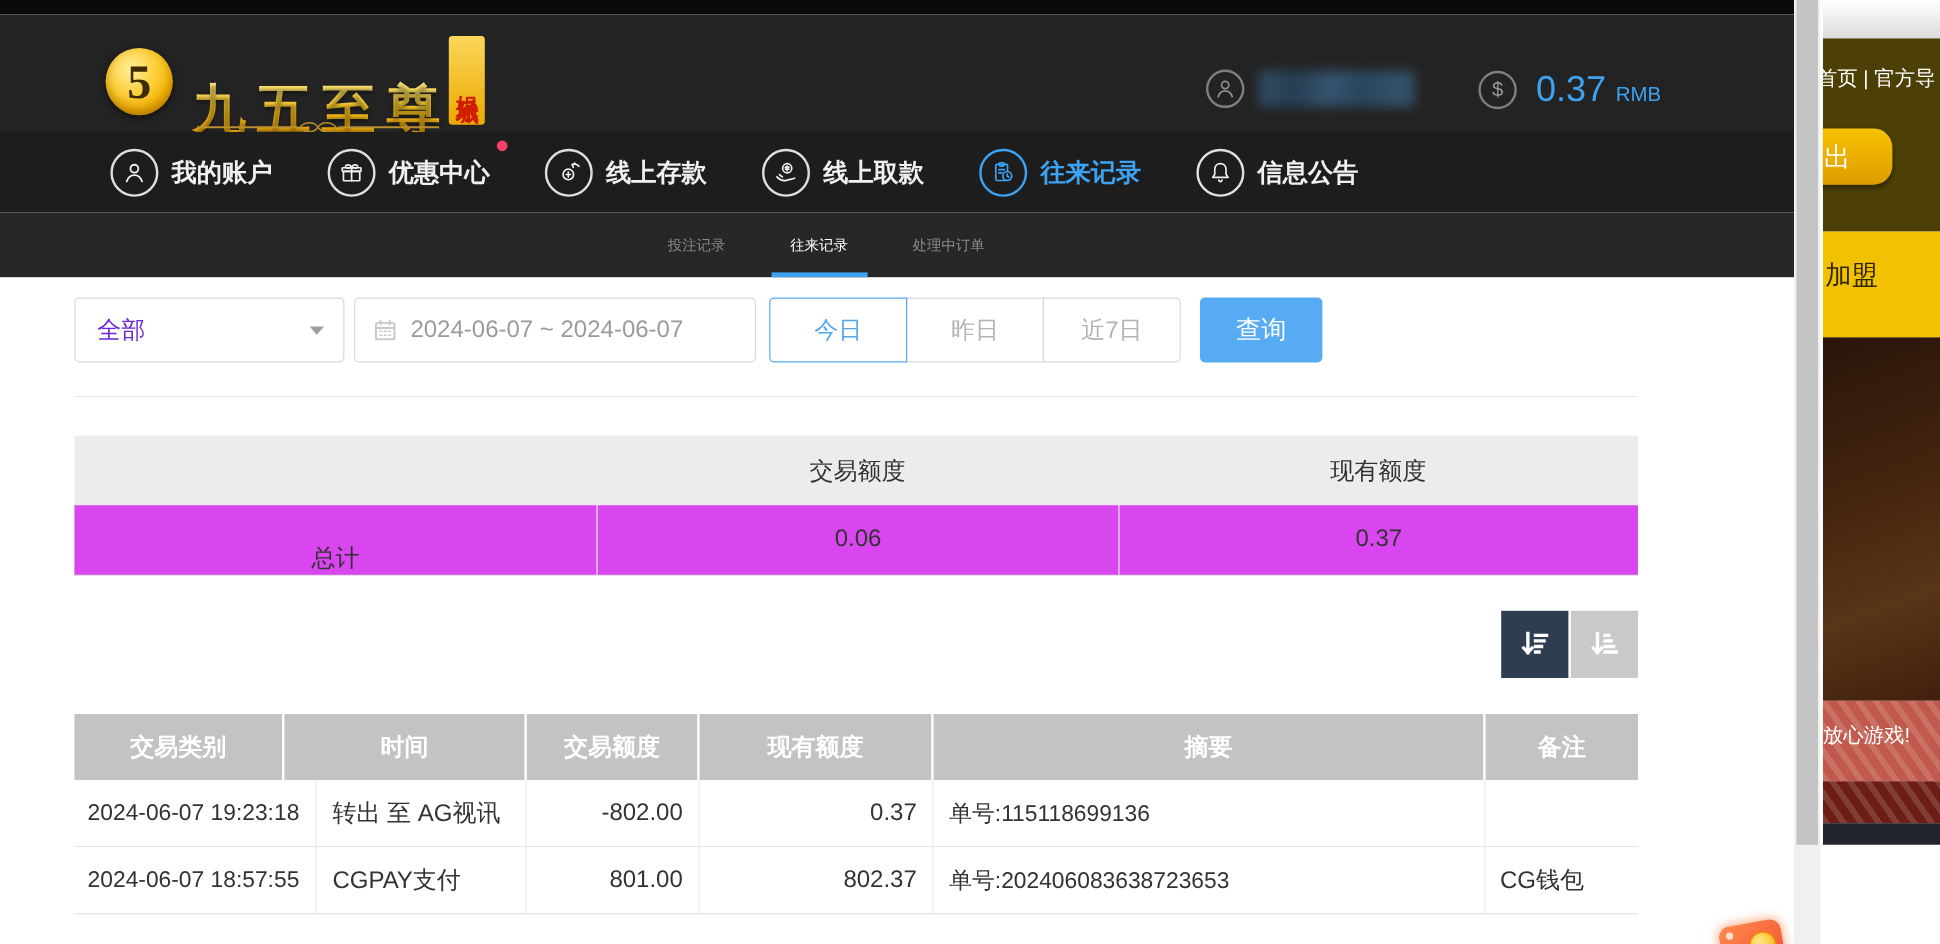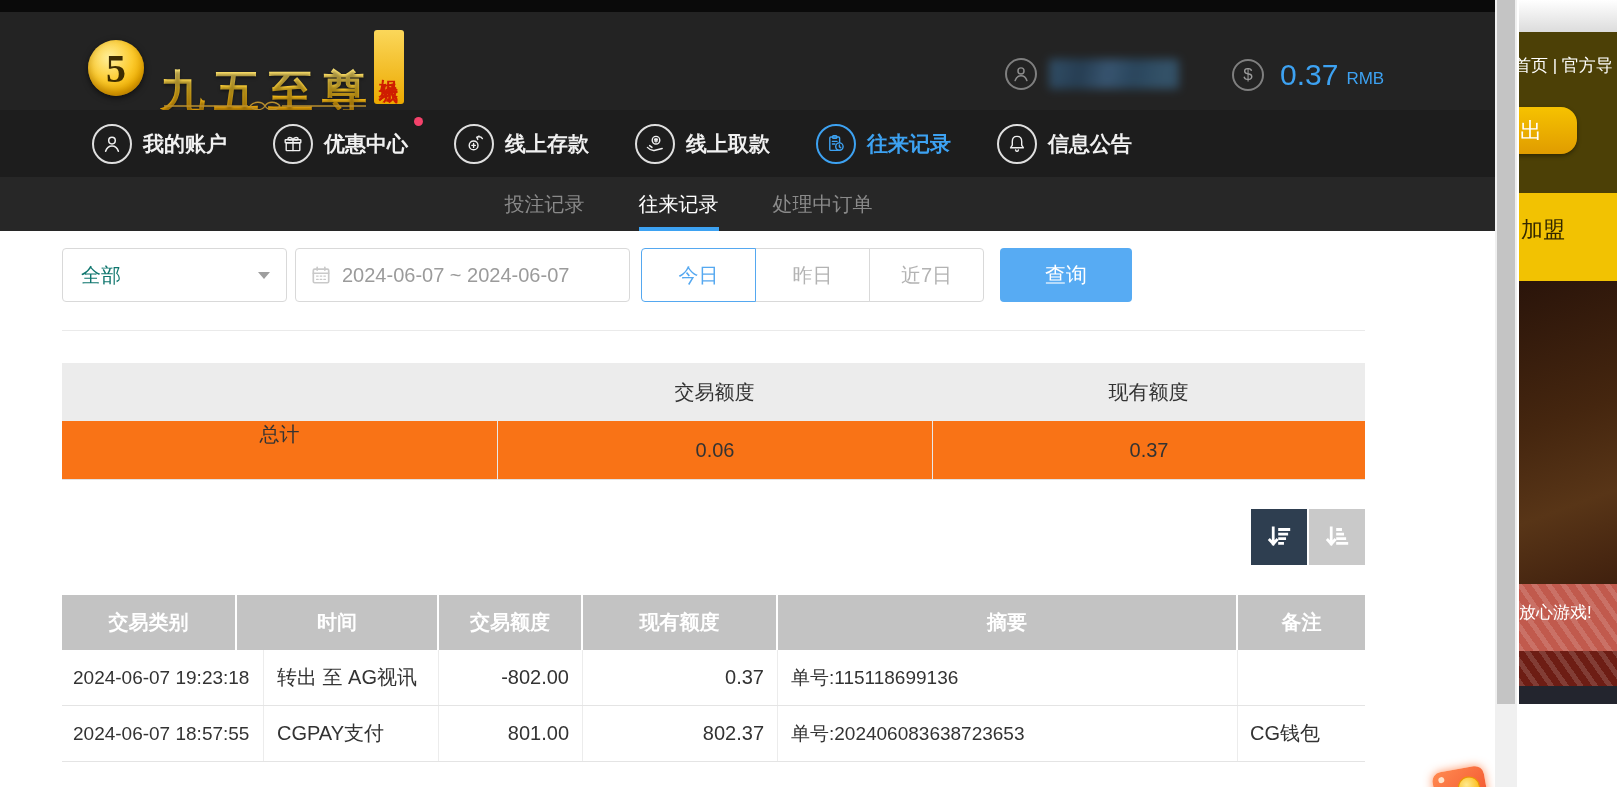--- a/index.html
+++ b/index.html
@@ -50,49 +50,49 @@
   .nav-icon { width:40px; height:40px; border:2px solid rgba(240,240,240,.92); border-radius:50%;
     display:flex; align-items:center; justify-content:center; color:inherit; }
   .nav-label { font-size:21px; font-weight:600; white-space:nowrap; }
   .nav-item.active { color:#3da2f2; }
   .nav-item.active .nav-icon { border-color:#3da2f2; }
   .nav-dot { position:absolute; top:-7px; right:-15px; width:9px; height:9px; border-radius:50%; background:#f4426b; }
 
   
   .tabbar { position:absolute; left:0; top:177px; width:100%; height:54px; background:#272727;
     display:flex; align-items:center; justify-content:center; gap:54px; padding-right:118px; }
-  .tab { position:relative; height:54px; display:flex; align-items:center; font-size:20px; color:#8a8a8a; cursor:pointer; }
+  .tab { position:relative; height:54px; display:flex; align-items:center; font-size:12px; color:#8a8a8a; cursor:pointer; }
   .tab.active { color:#fff; }
   .tab.active .tab-underline { position:absolute; bottom:0; left:50%; transform:translateX(-50%);
     width:80px; height:4px; background:#3da2f2; }
 
   
   .dropdown { position:absolute; left:62px; top:248px; width:225px; height:54px; border:1px solid #d9d9d9;
-    border-radius:4px; display:flex; align-items:center; padding:0 16px 0 18px; color:#0f766e; font-size:20px; cursor:pointer; }
+    border-radius:4px; display:flex; align-items:center; padding:0 16px 0 18px; color:#6d28d9; font-size:20px; cursor:pointer; }
   .caret { margin-left:auto; width:0; height:0; border-left:6px solid transparent; border-right:6px solid transparent;
     border-top:7px solid #9e9e9e; }
   .datebox { position:absolute; left:295px; top:248px; width:335px; height:54px; border:1px solid #d9d9d9;
     border-radius:4px; display:flex; align-items:center; padding:0 14px; color:#9b9b9b; font-size:20px; cursor:pointer; }
   .datebox .date-text { margin-left:10px; white-space:nowrap; }
   .btn-group { position:absolute; left:641px; top:248px; display:flex; }
   .range-btn { width:115px; height:54px; background:#fff; border:1px solid #d9d9d9; color:#b3b3b3;
     font-size:20px; display:flex; align-items:center; justify-content:center; cursor:pointer; }
   .range-btn + .range-btn { margin-left:-1px;text-align:center; }
   .range-btn.first { border-radius:4px 0 0 4px; }
   .range-btn.last { border-radius:0 4px 4px 0; }
   .range-btn.active { border:1px solid #55a8f0; color:#55a8f0; position:relative; z-index:2; }
-  .query-btn { position:absolute; left:1000px; top:248px; width:132px; height:54px; background:#57abf3;
+  .query-btn { position:absolute; left:1000px; top:248px; width:102px; height:54px; background:#57abf3;
     border:none; border-radius:4px; color:#fff; font-size:21px; display:flex; align-items:center; justify-content:center; cursor:pointer; }
 
   .divider { position:absolute; left:62px; top:330px; width:1303px; height:1px; background:#eaeaea; }
 
   
   .summary { position:absolute; left:62px; top:363px; width:1303px; }
   .s-head { display:flex; height:58px; background:#ececec; align-items:center; }
-  .s-body { display:flex; height:59px; background:#f97316; border-bottom:1px solid #e2e2e2; align-items:flex-start; }
+  .s-body { display:flex; height:59px; background:#d946ef; border-bottom:1px solid #e2e2e2; align-items:flex-end; }
   .s-c1 { width:435px; } .s-c2 { width:435px; } .s-c3 { width:433px; }
   .s-cell { text-align:center; font-size:20px; color:#333; }
   .s-head .s-cell { font-weight:500; }
   .s-body .s-c2, .s-body .s-c3 { border-left:1px solid #e8e8e8; height:59px; line-height:59px; }
 
   
   .sort-btns { position:absolute; left:1251px; top:509px; display:flex; gap:2px; }
   .sort-btn { width:56px; height:56px; display:flex; align-items:center; justify-content:center; cursor:pointer; }
   .sort-btn.dark { background:#2e3e50; }
   .sort-btn.light { background:#c9c9c9; }

